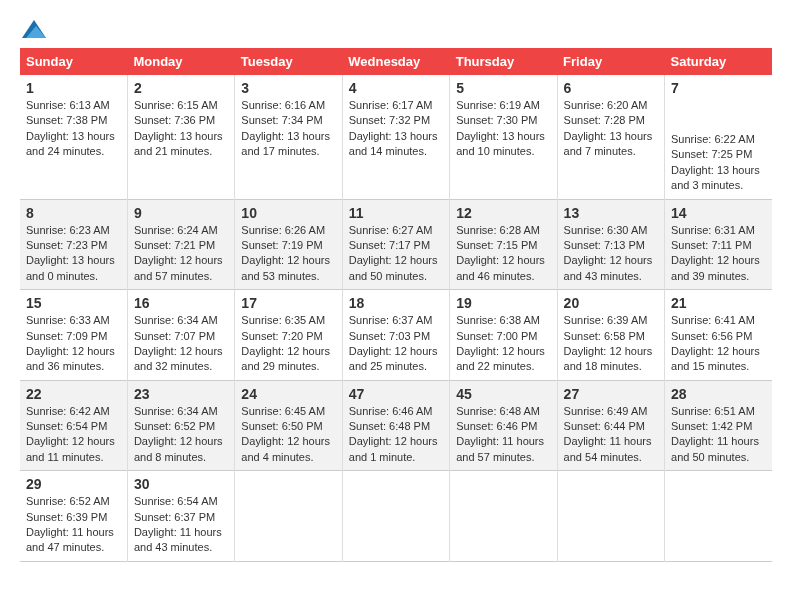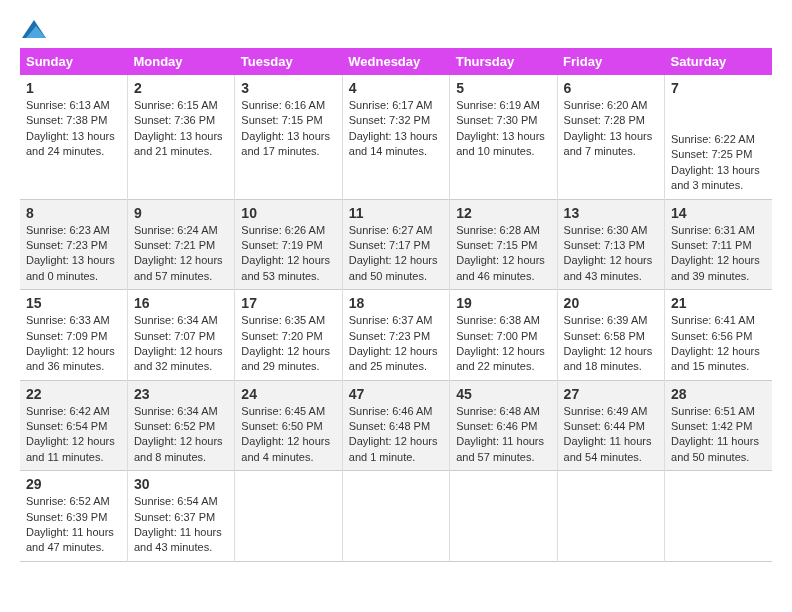--- a/index.html
+++ b/index.html
@@ -52,21 +52,21 @@
     .subtitle {
       font-size: 14px;
       color: #555;
     }
     table {
       width: 100%;
       border-collapse: collapse;
       font-size: 11px;
     }
     thead tr {
-      background-color: #d946ef;
+      background-color: #ef4444;
       color: #fff;
       border-radius: 11px;
     }
     thead th {
       padding: 6px 6px;
       text-align: left;
       font-size: 13px;
       font-weight: bold;
     }
     tbody tr {
@@ -148,21 +148,21 @@
         <td>
           <span class="day-number">2</span>
           <div class="day-info" style="white-space: pre-line;">Sunrise: 6:15 AM
 Sunset: 7:36 PM
 Daylight: 13 hours
 and 21 minutes.</div>
         </td>
         <td>
           <span class="day-number">3</span>
           <div class="day-info" style="white-space: pre-line;">Sunrise: 6:16 AM
-Sunset: 7:15 PM
+Sunset: 7:34 PM
 Daylight: 13 hours
 and 17 minutes.</div>
         </td>
         <td>
           <span class="day-number">4</span>
           <div class="day-info" style="white-space: pre-line;">Sunrise: 6:17 AM
 Sunset: 7:32 PM
 Daylight: 13 hours
 and 14 minutes.</div>
         </td>
@@ -257,21 +257,21 @@
         <td>
           <span class="day-number">17</span>
           <div class="day-info" style="white-space: pre-line;">Sunrise: 6:35 AM
 Sunset: 7:20 PM
 Daylight: 12 hours
 and 29 minutes.</div>
         </td>
         <td>
           <span class="day-number">18</span>
           <div class="day-info" style="white-space: pre-line;">Sunrise: 6:37 AM
-Sunset: 7:23 PM
+Sunset: 7:03 PM
 Daylight: 12 hours
 and 25 minutes.</div>
         </td>
         <td>
           <span class="day-number">19</span>
           <div class="day-info" style="white-space: pre-line;">Sunrise: 6:38 AM
 Sunset: 7:00 PM
 Daylight: 12 hours
 and 22 minutes.</div>
         </td>

